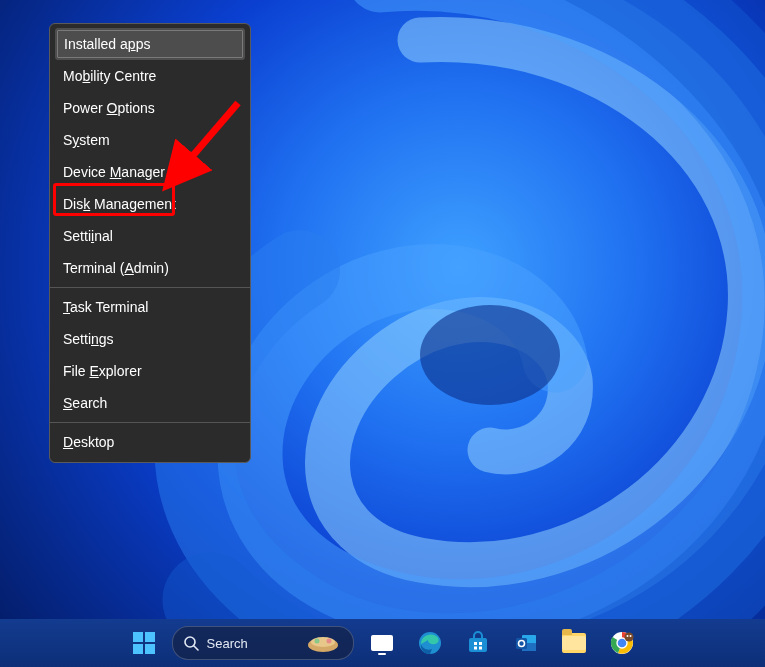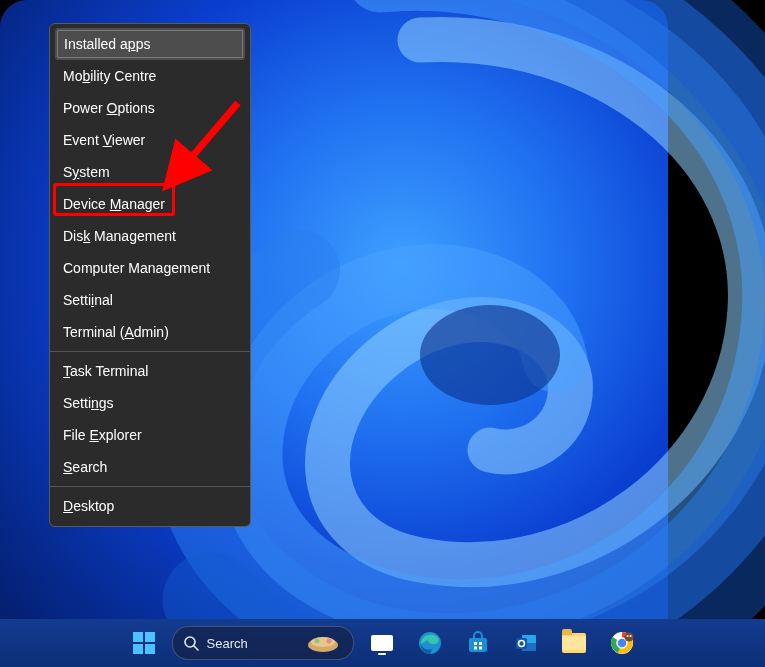--- a/index.html
+++ b/index.html
@@ -7,25 +7,24 @@
     padding: 0;
     width: 765px;
     height: 667px;
     overflow: hidden;
     font-family: "Segoe UI", Arial, sans-serif;
     font-size: 14px;
     background: #000;
   }
   .desktop {
     position: relative;
-    width: 668px;
+    width: 765px;
     height: 667px;
     background:
       radial-gradient(circle at 60% 40%, #3ea0ff 0%, #1f6ff0 30%, #0a3fd0 55%, #062a90 80%, #031a60 100%);
-    border-radius: 27px;
   }
   
   .swirl {
     position: absolute;
     top: 0; left: 0;
     width: 765px;
     height: 619px;
     pointer-events: none;
   }
   .swirl svg { width: 100%; height: 100%; }
@@ -186,25 +185,23 @@
       <path d="M330 -60 C610 -80 870 130 790 400 C720 630 440 720 280 600 C140 498 190 340 300 270" fill="none" stroke="#2a7df0" stroke-width="80" stroke-linecap="round" opacity="0.5"></path>
       <path d="M300 -100 C640 -120 920 160 810 450 C710 700 380 770 210 600" fill="none" stroke="#155ad0" stroke-width="95" stroke-linecap="round" opacity="0.45"></path>
       <ellipse cx="490" cy="355" rx="70" ry="50" fill="#0a2f8a" opacity="0.6"></ellipse>
     </svg>
   </div>
 
   <div class="winx-menu" id="winx-menu">
       <div class="menu-item hilite"><span>Installed a</span><span class="accel">p</span><span>ps</span></div>
       <div class="menu-item"><span>Mo</span><span class="accel">b</span><span>ility Centre</span></div>
       <div class="menu-item"><span>Power </span><span class="accel">O</span><span>ptions</span></div>
-      <div class="menu-item"><span>Event </span><span class="accel">V</span><span>iewer</span></div>
       <div class="menu-item"><span>S</span><span class="accel">y</span><span>stem</span></div>
       <div class="menu-item" id="menu-item-red-target"><span>Device </span><span class="accel">M</span><span>anager</span></div>
       <div class="menu-item"><span>Dis</span><span class="accel">k</span><span> Management</span></div>
-      <div class="menu-item"><span>Computer Mana</span><span class="accel">g</span><span>ement</span></div>
       <div class="menu-item"><span>Setti</span><span class="accel">i</span><span>nal</span></div>
       <div class="menu-item"><span>Terminal (</span><span class="accel">A</span><span>dmin)</span></div>
       <div class="menu-sep"></div>
       <div class="menu-item"><span></span><span class="accel">T</span><span>ask Terminal</span></div>
       <div class="menu-item"><span>Setti</span><span class="accel">n</span><span>gs</span></div>
       <div class="menu-item"><span>File </span><span class="accel">E</span><span>xplorer</span></div>
       <div class="menu-item"><span></span><span class="accel">S</span><span>earch</span></div>
       <div class="menu-sep"></div>
       <div class="menu-item"><span></span><span class="accel">D</span><span>esktop</span></div>
     </div>

